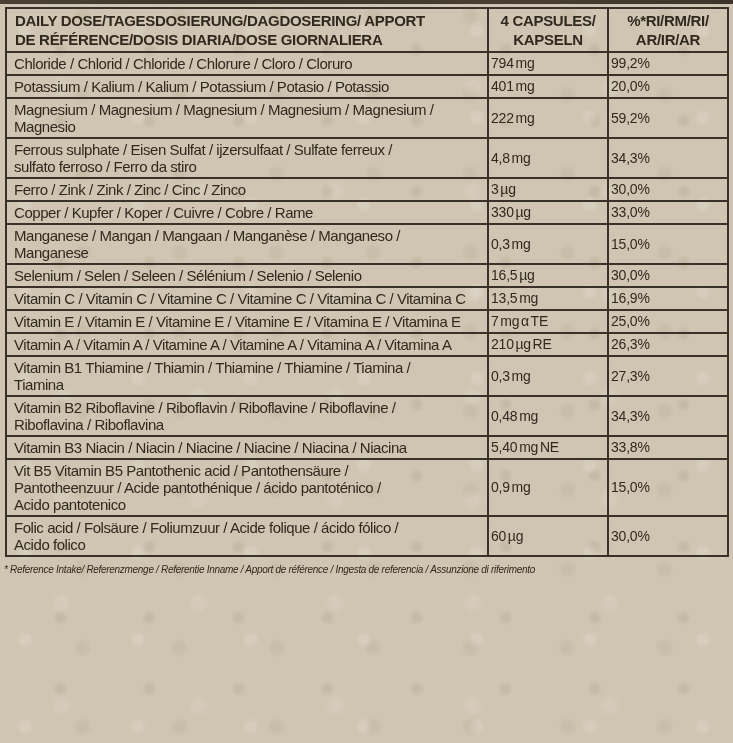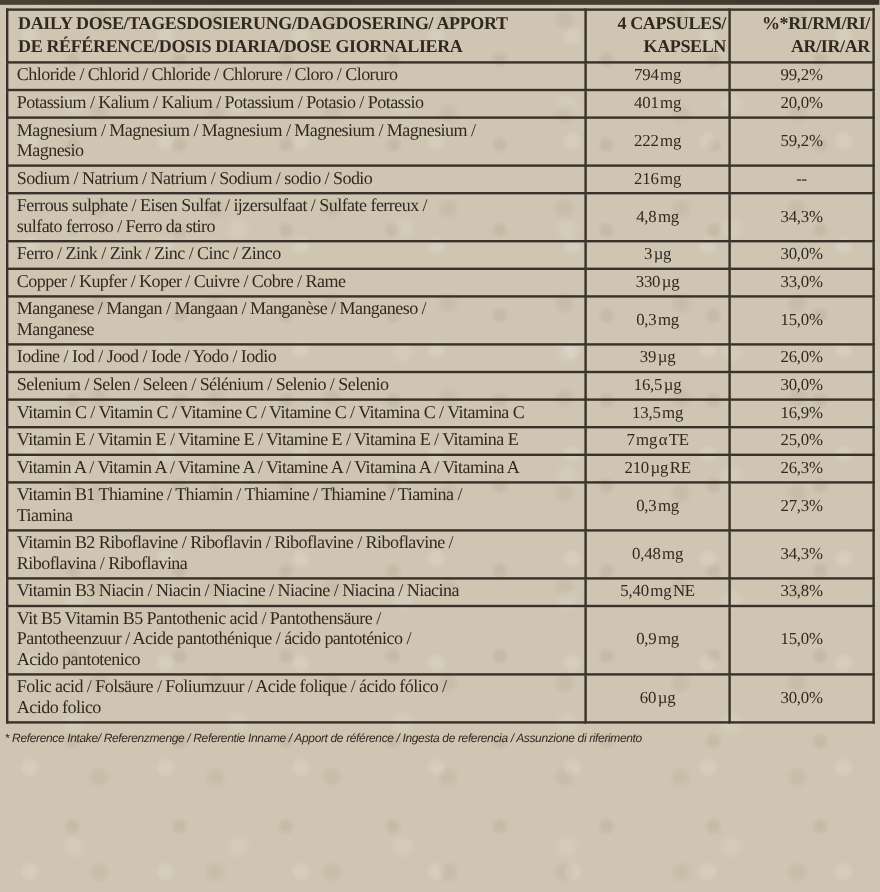--- a/index.html
+++ b/index.html
@@ -23,52 +23,51 @@
     top: 0; left: 0; right: 0;
     height: 4px;
     background: linear-gradient(90deg, #4a4134, #3c342a 30%, #473e31 70%, #3c342a);
   }
   table.nutrition {
     border-collapse: collapse;
     table-layout: fixed;
     width: 722px;
     margin: 7px 6px 0 5px;
     background: transparent;
-    font-family: Liberation Serif, serif;
   }
   th, td {
     border: 2px solid #39322a;
     vertical-align: middle;
     overflow: hidden;
   }
   thead th {
     font-size: 15px;
     font-weight: bold;
     line-height: 19px;
     letter-spacing: -0.3px;
     padding: 2px 8px;
     white-space: pre-line;
   }
   thead th.head-label { text-align: left; }
-  thead th.head-num   { text-align: right; padding: 2px 2px; }
+  thead th.head-num   { text-align: center; padding: 2px 2px; }
   td.label-cell {
     font-size: 15px;
     line-height: 17px;
     letter-spacing: -0.45px;
     padding: 2px 8px 2px 7px;
     white-space: pre-line;
     text-align: left;
   }
   td.num-cell {
     font-size: 14px;
     line-height: 17px;
     letter-spacing: -0.2px;
     word-spacing: -2px;
     padding: 2px 2px;
-    text-align: center;
+    text-align: left;
   }
   .footer {
     margin: 5px 5px 0 4px;
   }
   .footer-ref {
     font-style: italic;
     font-size: 10px;
     letter-spacing: -0.3px;
     line-height: 16px;
     margin-top: 4px;
@@ -108,25 +107,20 @@
     <td class="num-cell">20,0%</td>
   </tr>
 
   <tr>
     <td class="label-cell">Magnesium / Magnesium / Magnesium / Magnesium / Magnesium /
 Magnesio</td>
     <td class="num-cell">222 mg</td>
     <td class="num-cell">59,2%</td>
   </tr>
 
-  <tr>
-    <td class="label-cell">Sodium / Natrium / Natrium / Sodium / sodio / Sodio</td>
-    <td class="num-cell">216 mg</td>
-    <td class="num-cell">--</td>
-  </tr>
 
   <tr>
     <td class="label-cell">Ferrous sulphate / Eisen Sulfat / ijzersulfaat / Sulfate ferreux /
 sulfato ferroso / Ferro da stiro</td>
     <td class="num-cell">4,8 mg</td>
     <td class="num-cell">34,3%</td>
   </tr>
 
   <tr>
     <td class="label-cell">Ferro / Zink / Zink / Zinc / Cinc / Zinco</td>
@@ -140,25 +134,20 @@
     <td class="num-cell">33,0%</td>
   </tr>
 
   <tr>
     <td class="label-cell">Manganese / Mangan / Mangaan / Manganèse / Manganeso /
 Manganese</td>
     <td class="num-cell">0,3 mg</td>
     <td class="num-cell">15,0%</td>
   </tr>
 
-  <tr>
-    <td class="label-cell">Iodine / Iod / Jood / Iode / Yodo / Iodio</td>
-    <td class="num-cell">39 µg</td>
-    <td class="num-cell">26,0%</td>
-  </tr>
 
   <tr>
     <td class="label-cell">Selenium / Selen / Seleen / Sélénium / Selenio / Selenio</td>
     <td class="num-cell">16,5 µg</td>
     <td class="num-cell">30,0%</td>
   </tr>
 
   <tr>
     <td class="label-cell">Vitamin C / Vitamin C / Vitamine C / Vitamine C / Vitamina C / Vitamina C</td>
     <td class="num-cell">13,5 mg</td>

